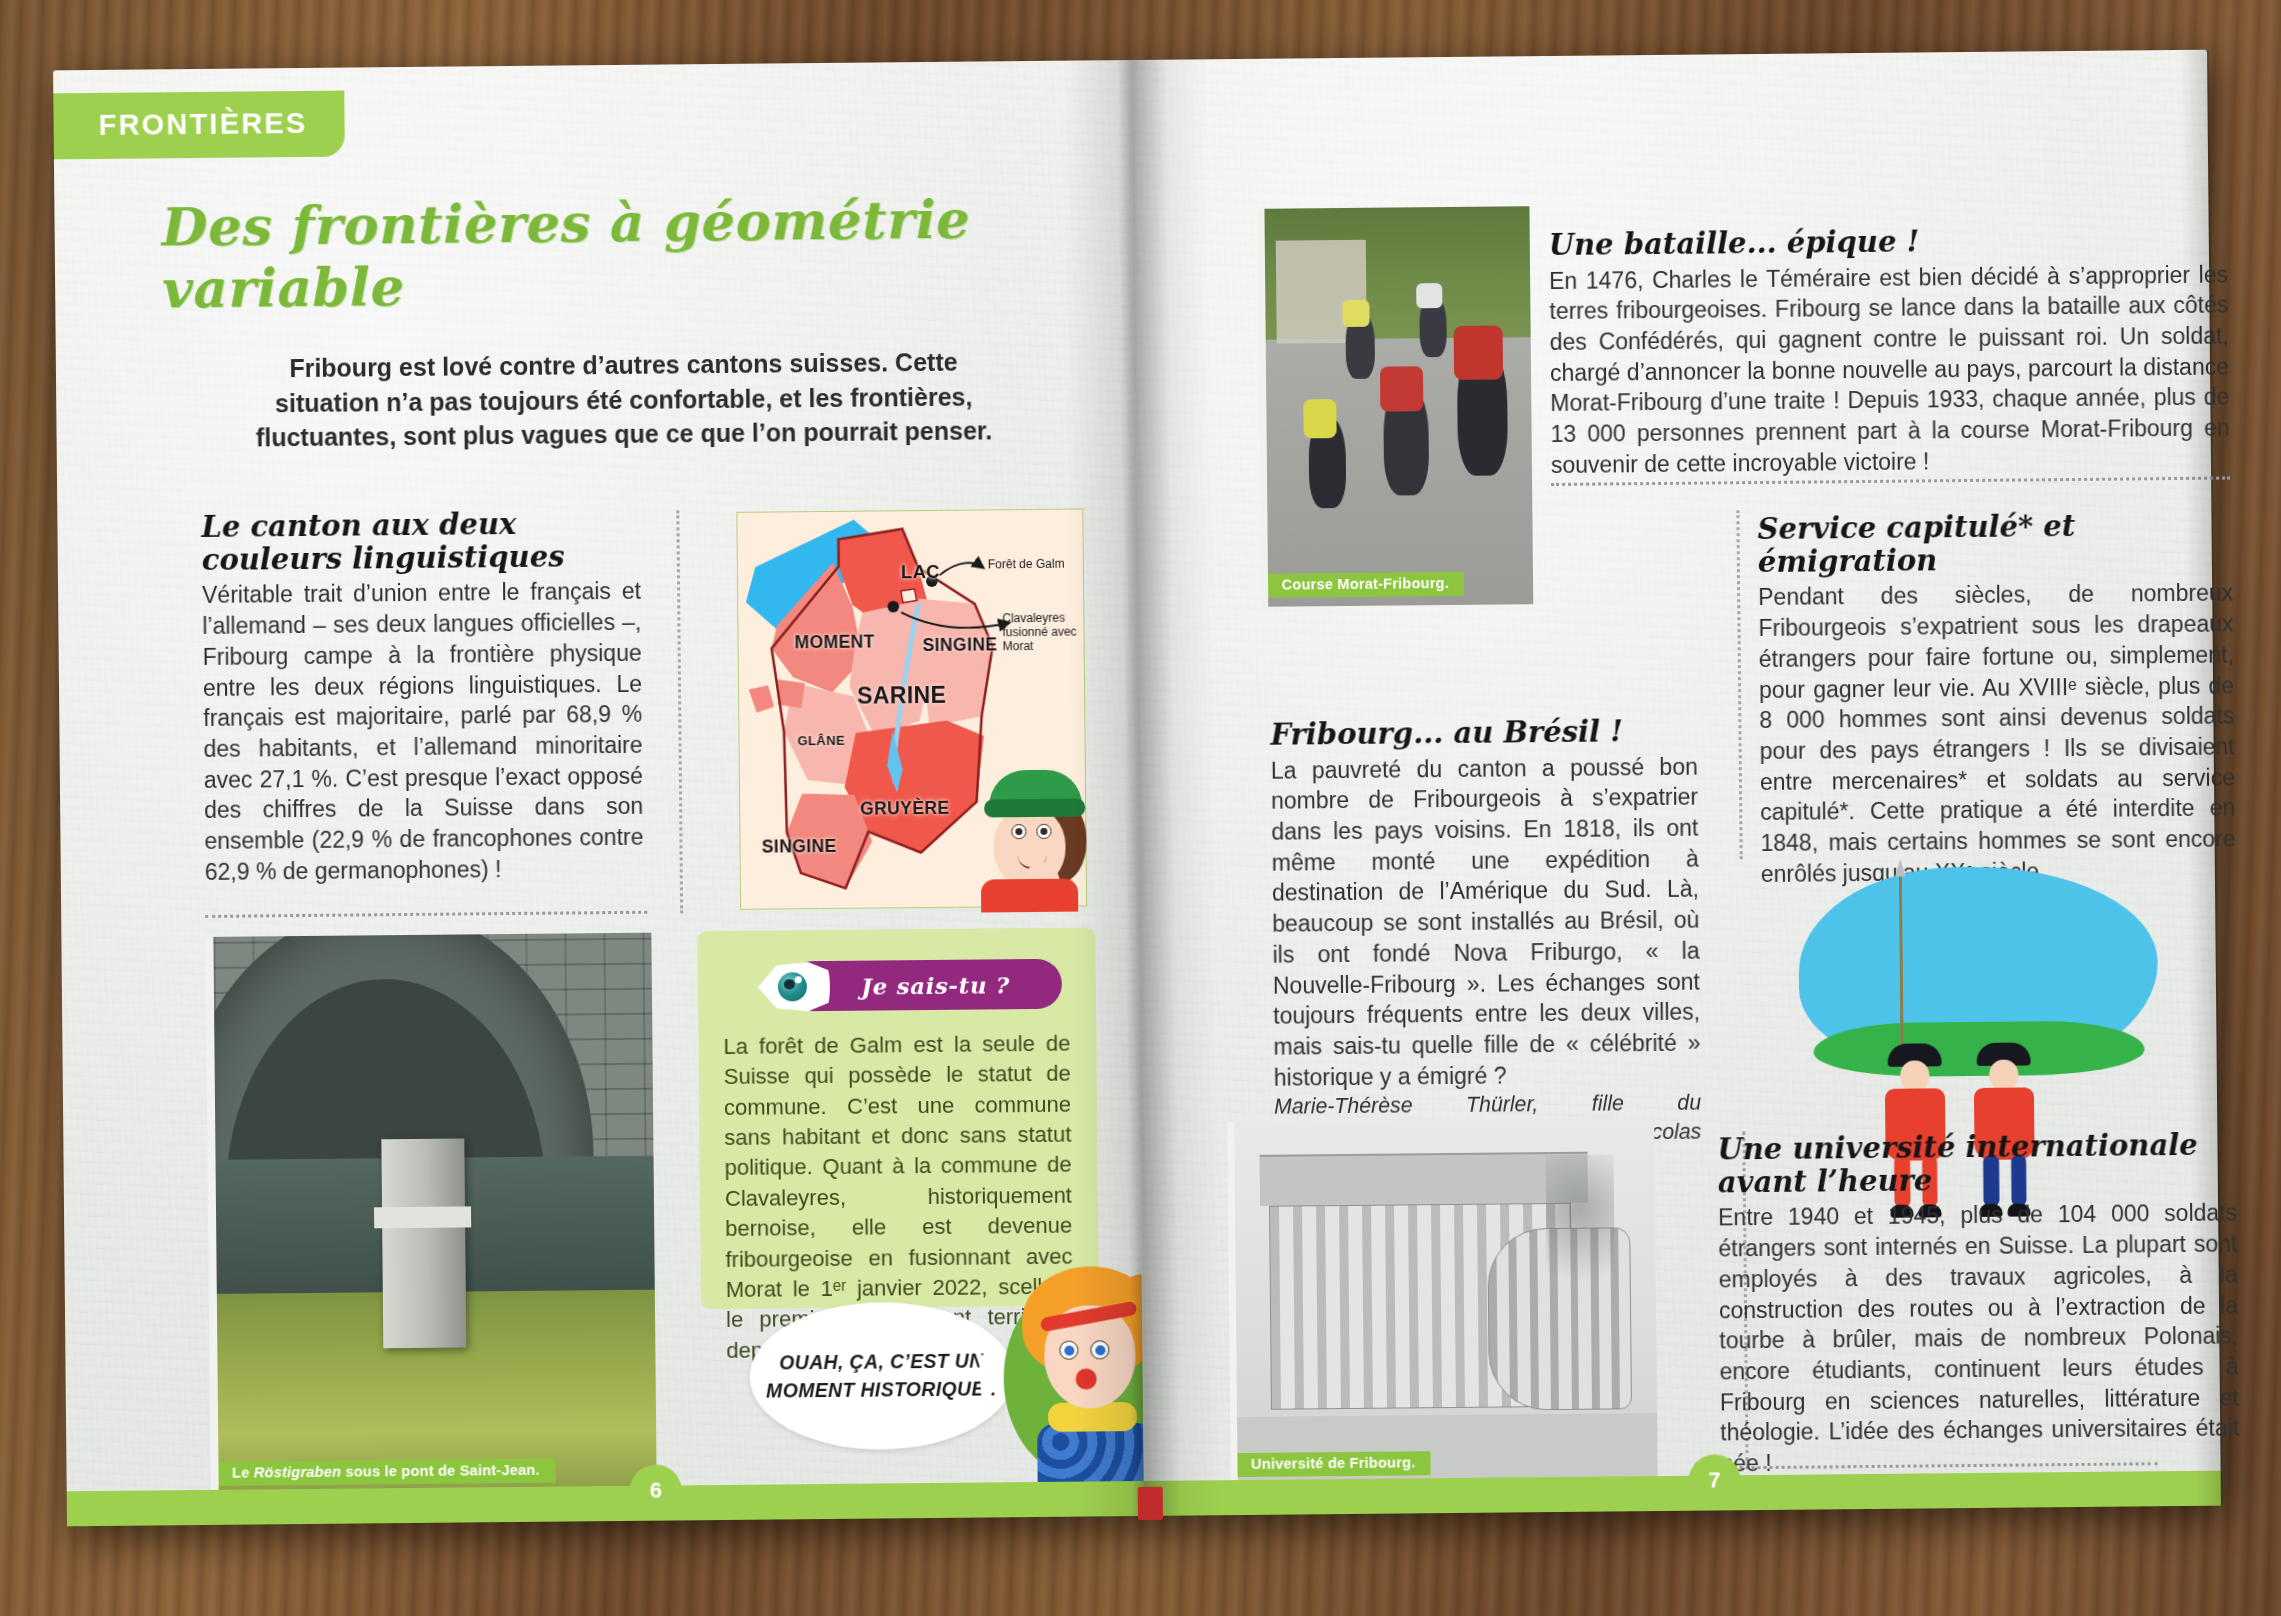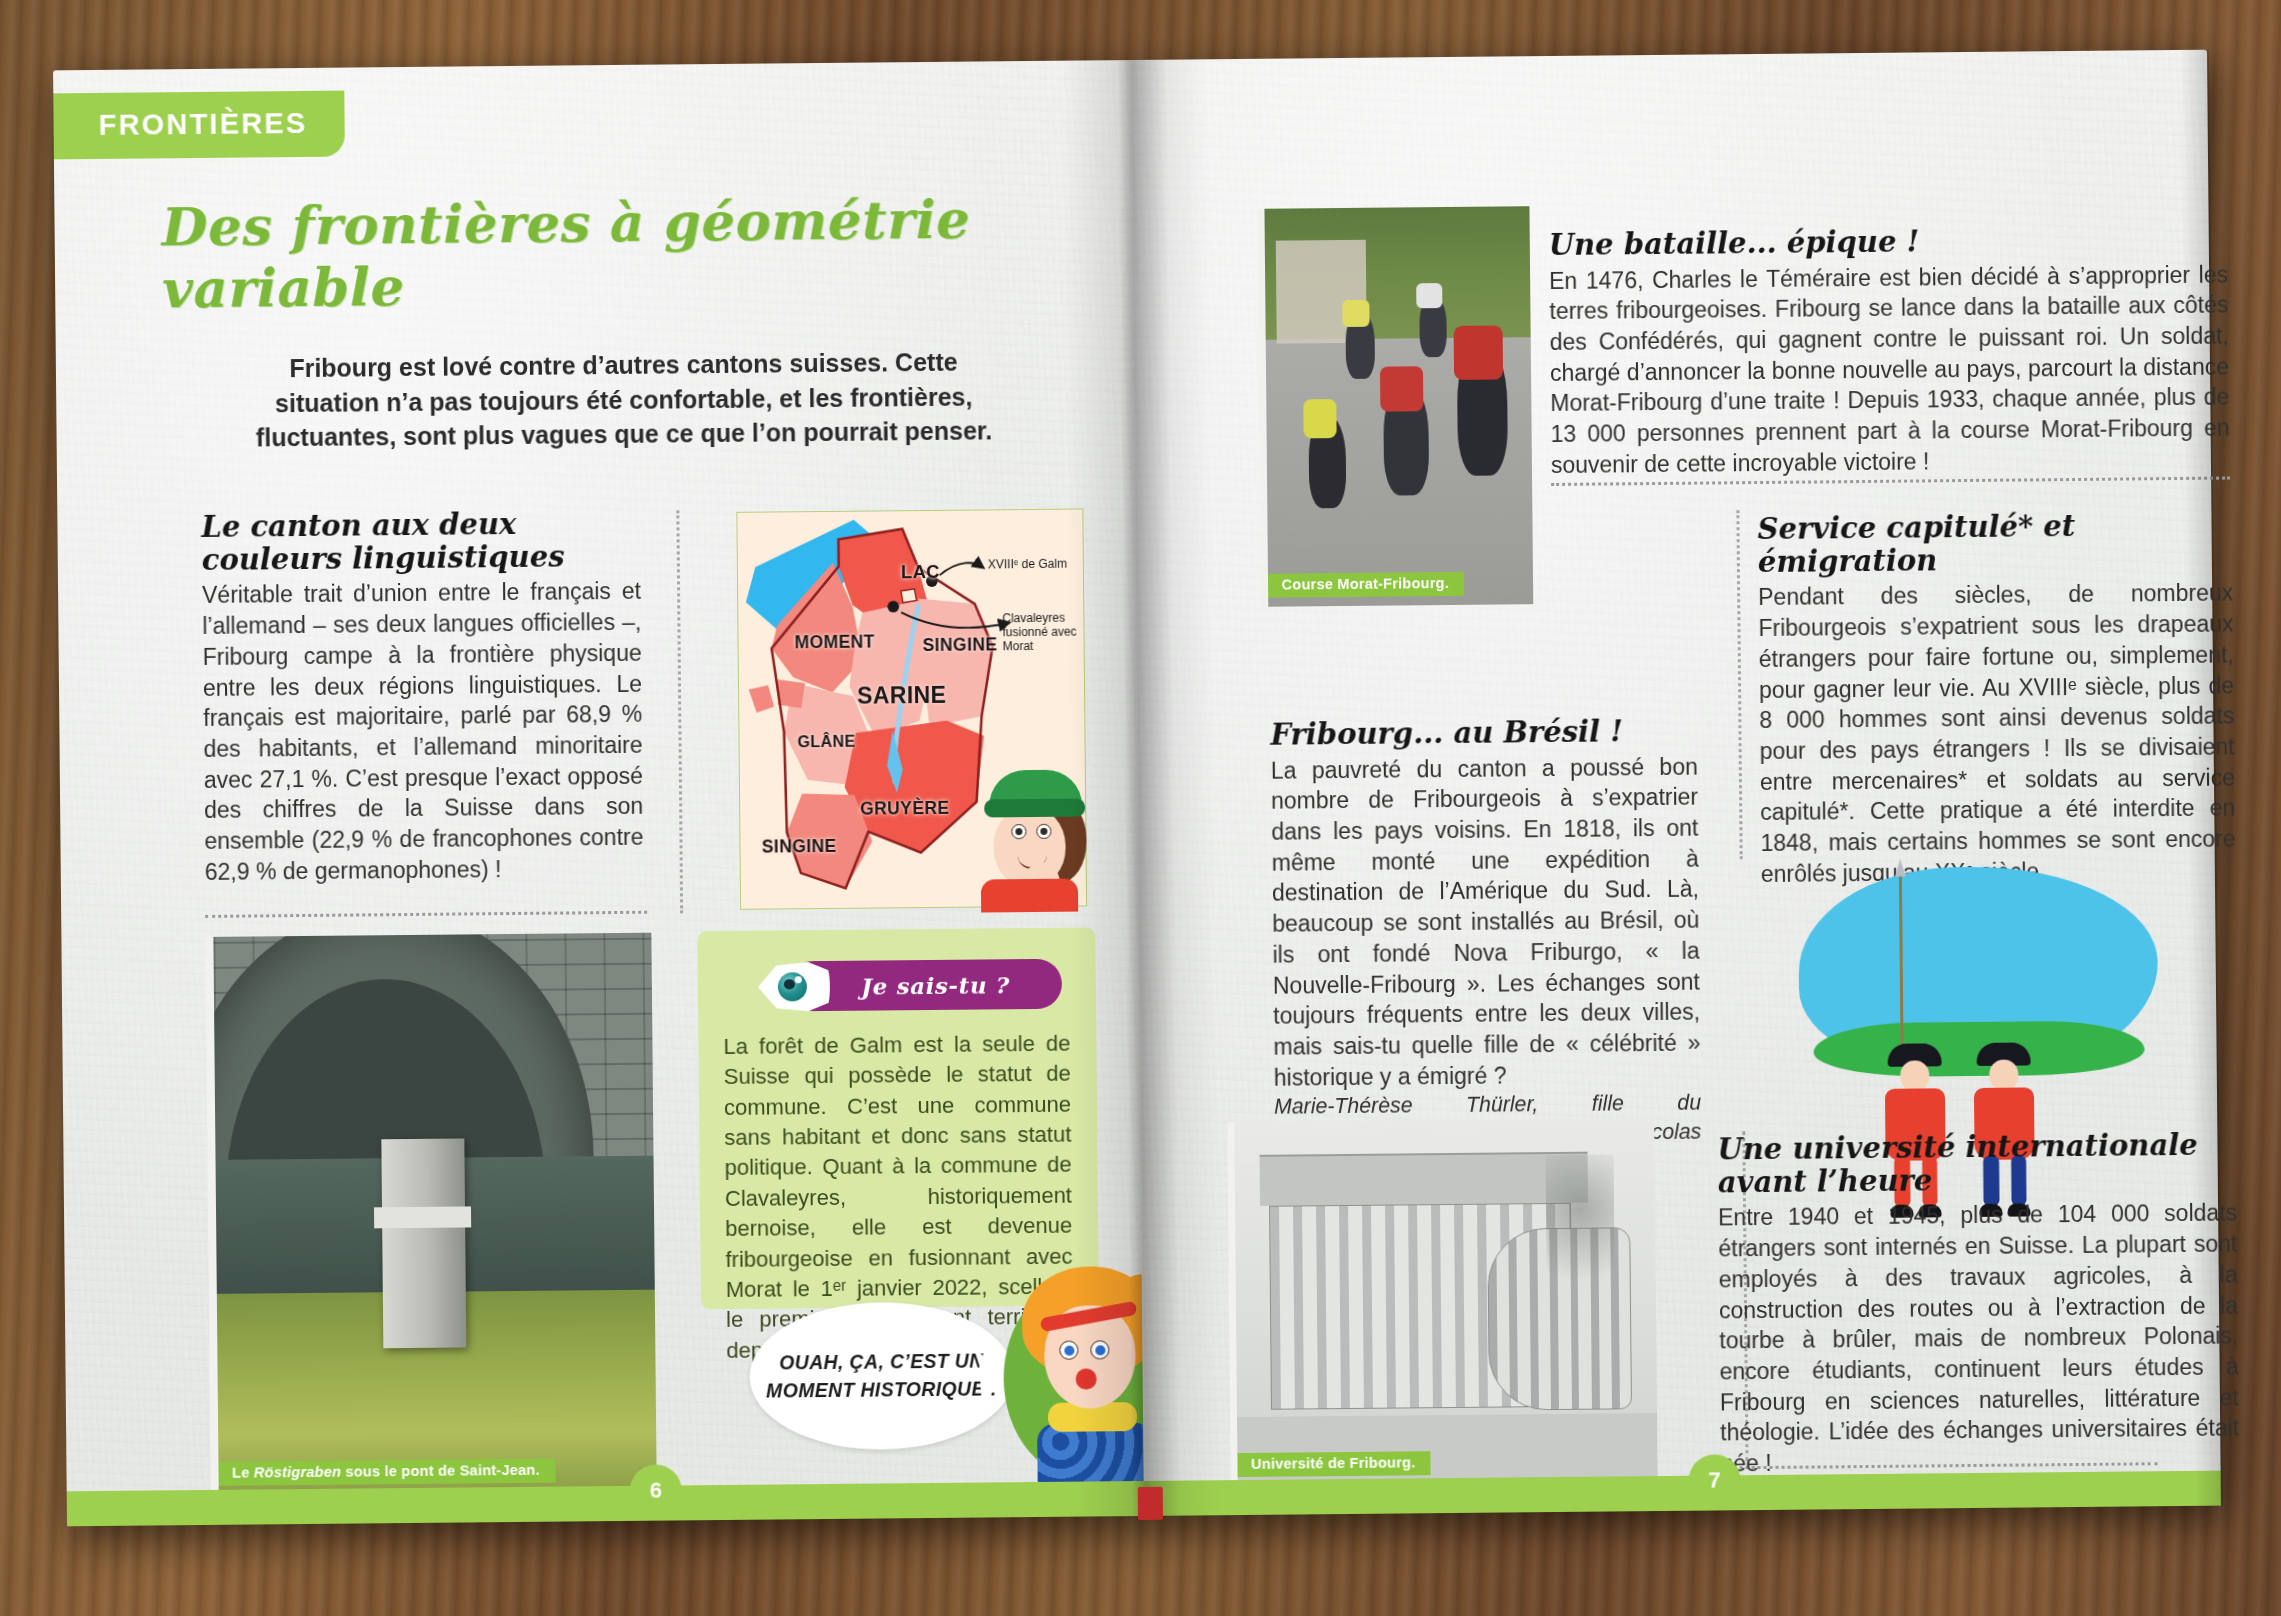--- a/index.html
+++ b/index.html
@@ -422,25 +422,25 @@
           </marker>
         </defs>
 
         <path d="M168,82 L182,80 L184,92 L170,94 Z" fill="#fdeedd" stroke="#8f2020" stroke-width="1.4"></path>
       </svg>
 
       <span class="dist" style="left:163px; top:50px;  font-size:18.4px;">LAC</span>
       <span class="dist" style="left:56px;  top:120px; font-size:17.5px;">MOMENT</span>
       <span class="dist" style="left:184px; top:124px; font-size:17.5px;">SINGINE</span>
       <span class="dist" style="left:118px; top:171px; font-size:23px;">SARINE</span>
-      <span class="dist" style="left:58px;  top:221px; font-size:16px;">GLÂNE</span>
+      <span class="dist" style="left:58px;  top:221px; font-size:13px;">GLÂNE</span>
       <span class="dist" style="left:120px; top:287px; font-size:17.5px;">GRUYÈRE</span>
       <span class="dist" style="left:21.3px;  top:324px; font-size:17.5px;">SINGINE</span>
 
-      <span class="ann" style="left:250px; top:47px; width:83px;">XVIIIᵉ de Galm</span>
+      <span class="ann" style="left:250px; top:47px; width:83px;">Forêt de Galm</span>
       <span class="ann" style="left:264px; top:101px; width:80px;">Clavaleyres fusionné avec Morat</span>
 
       <div id="mapboy">
         <div class="hair"></div>
           <div class="face"></div>
         <div class="eyeL"></div>
           <div class="eyeR"></div>
         <div class="smile"></div>
         <div class="hat"></div>
           <div class="hat2"></div>

